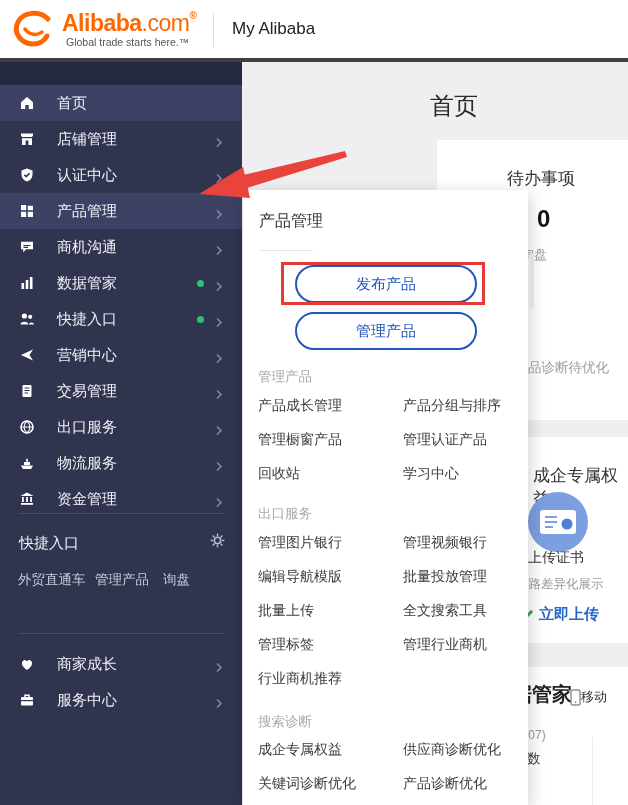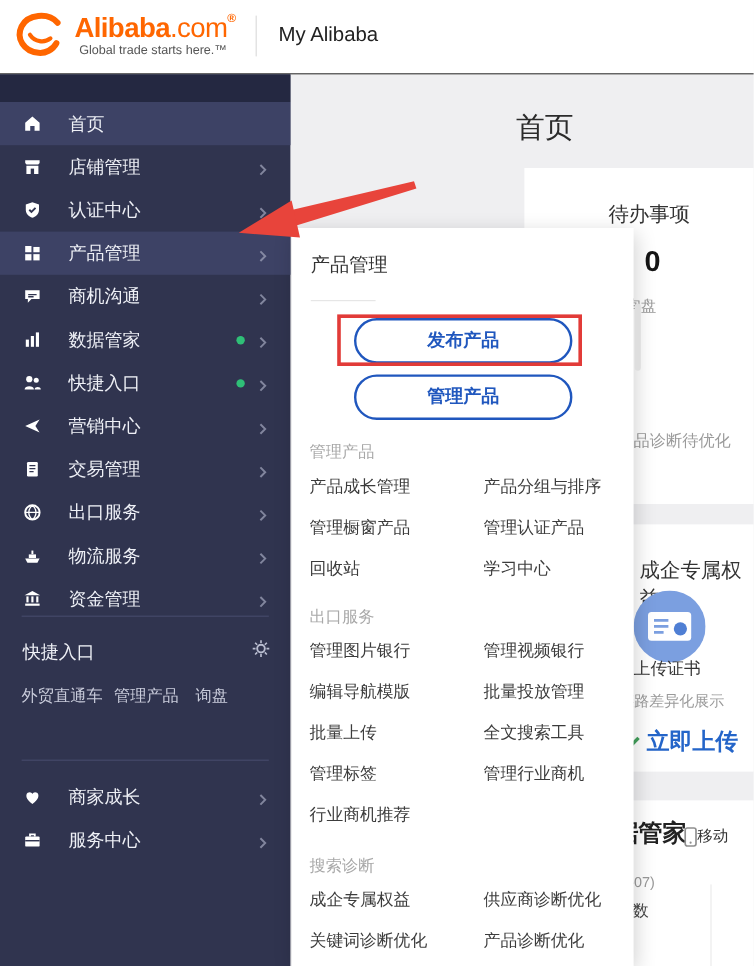--- a/index.html
+++ b/index.html
@@ -1,20 +1,20 @@
 <!DOCTYPE html>
 <html><head>
 <meta charset="utf-8">
 <style>
   * { margin:0; padding:0; box-sizing:border-box; }
   html,body { width:628px; height:805px; overflow:hidden; background:#fff;
     font-family:"Liberation Sans","DejaVu Sans",sans-serif; }
 
   
-  #header { position:absolute; left:0; top:0; width:628px; height:62px; background:#fff; border-bottom:1px solid #404040; z-index:3; }
+  #header { position:absolute; left:0; top:0; width:628px; height:62px; background:#fff; border-bottom:4px solid #404040; z-index:3; }
   .logo-mark { position:absolute; left:10px; top:8px; }
   .logo-text { position:absolute; left:62px; top:10px; font-size:23px; font-weight:bold; color:#f60; letter-spacing:-0.5px; }
   .logo-text .com { font-weight:normal; }
   .logo-reg { font-size:10px; vertical-align:top; }
   .logo-tagline { position:absolute; left:66px; top:36px; font-size:10.5px; color:#555; }
   .hdr-sep { position:absolute; left:213px; top:13px; width:1px; height:34px; background:#ddd; }
   .app-title { position:absolute; left:232px; top:19px; font-size:17px; color:#222; }
 
   
   #sidebar { position:absolute; left:0; top:62px; width:242px; height:743px; background:#30344f; z-index:4; }
@@ -38,36 +38,36 @@
   .todo-title { position:absolute; left:70px; top:27px; font-size:17px; color:#333; }
   .todo-count { position:absolute; left:100px; top:65px; font-size:24px; font-weight:bold; color:#151515; }
   .todo-count-label { position:absolute; left:84px; top:106px; font-size:13px; color:#999; }
   .todo-pending { position:absolute; left:91px; top:219px; font-size:13.5px; color:#9b9b9b; }
   #card-benefit { left:195px; top:375px; width:191px; height:206px; }
   .benefit-title { position:absolute; left:96px; top:27px; font-size:17px; color:#333; }
   .benefit-icon { position:absolute; left:91px; top:55px; width:60px; height:60px; }
   .benefit-cert { position:absolute; left:91px; top:112px; font-size:14px; color:#333; }
   .benefit-desc { position:absolute; left:79px; top:139px; font-size:12.5px; color:#9a9a9a; }
   .benefit-action { position:absolute; left:85px; top:168px; display:flex; align-items:center; gap:4px; cursor:pointer; }
-  .benefit-action span { font-size:19px; font-weight:bold; color:#2465c9; }
+  .benefit-action span { font-size:15px; font-weight:bold; color:#2465c9; }
   #card-manager { left:195px; top:605px; width:191px; height:138px; }
   .manager-title { position:absolute; left:55px; top:14px; font-size:20px; font-weight:bold; color:#222; }
   .manager-mobile { position:absolute; left:133px; top:21px; display:flex; align-items:center; gap:0; cursor:pointer; }
   .manager-mobile span { font-size:13px; color:#333; }
   .manager-date { position:absolute; left:70px; top:61px; font-size:12px; color:#999; }
   .manager-stat { position:absolute; left:90px; top:83px; font-size:13.5px; color:#444; }
   .manager-vdiv { position:absolute; left:155px; top:70px; width:1px; height:68px; background:#ececec; }
 
   
   #flyout { position:absolute; left:243px; top:190px; width:285px; height:615px; background:#fff; z-index:5;
     box-shadow:2px 4px 16px rgba(0,0,0,.18); }
   .fly-title { position:absolute; left:16px; top:21px; font-size:16px; color:#333; }
   .fly-divider { position:absolute; left:16px; top:60px; width:54px; height:1px; background:#e6e6e6; }
   .pill-btn { position:absolute; left:52px; width:182px; height:38px; border:2px solid #2057be; border-radius:19px;
-    background:#fff; color:#2057be; font-size:15px; font-weight:bold; text-align:center; line-height:34px; cursor:pointer;
+    background:#fff; color:#2057be; font-size:15px; font-weight:normal; text-align:center; line-height:34px; cursor:pointer;
     font-family:"Liberation Sans","DejaVu Sans",sans-serif; }
   #btn-publish { top:75px; }
   #btn-manage { top:122px; }
   .fly-sec { position:absolute; left:15px; font-size:13.5px; color:#a8a8a8; }
   .fly-link { position:absolute; font-size:14px; color:#3c3c3c; cursor:pointer; }
   .c1 { left:15px; } .c2 { left:160px; }
 
   
   .fly-scroll { position:absolute; left:529px; top:253px; width:5px; height:56px; background:#dedede; border-radius:3px; z-index:6; }
 

